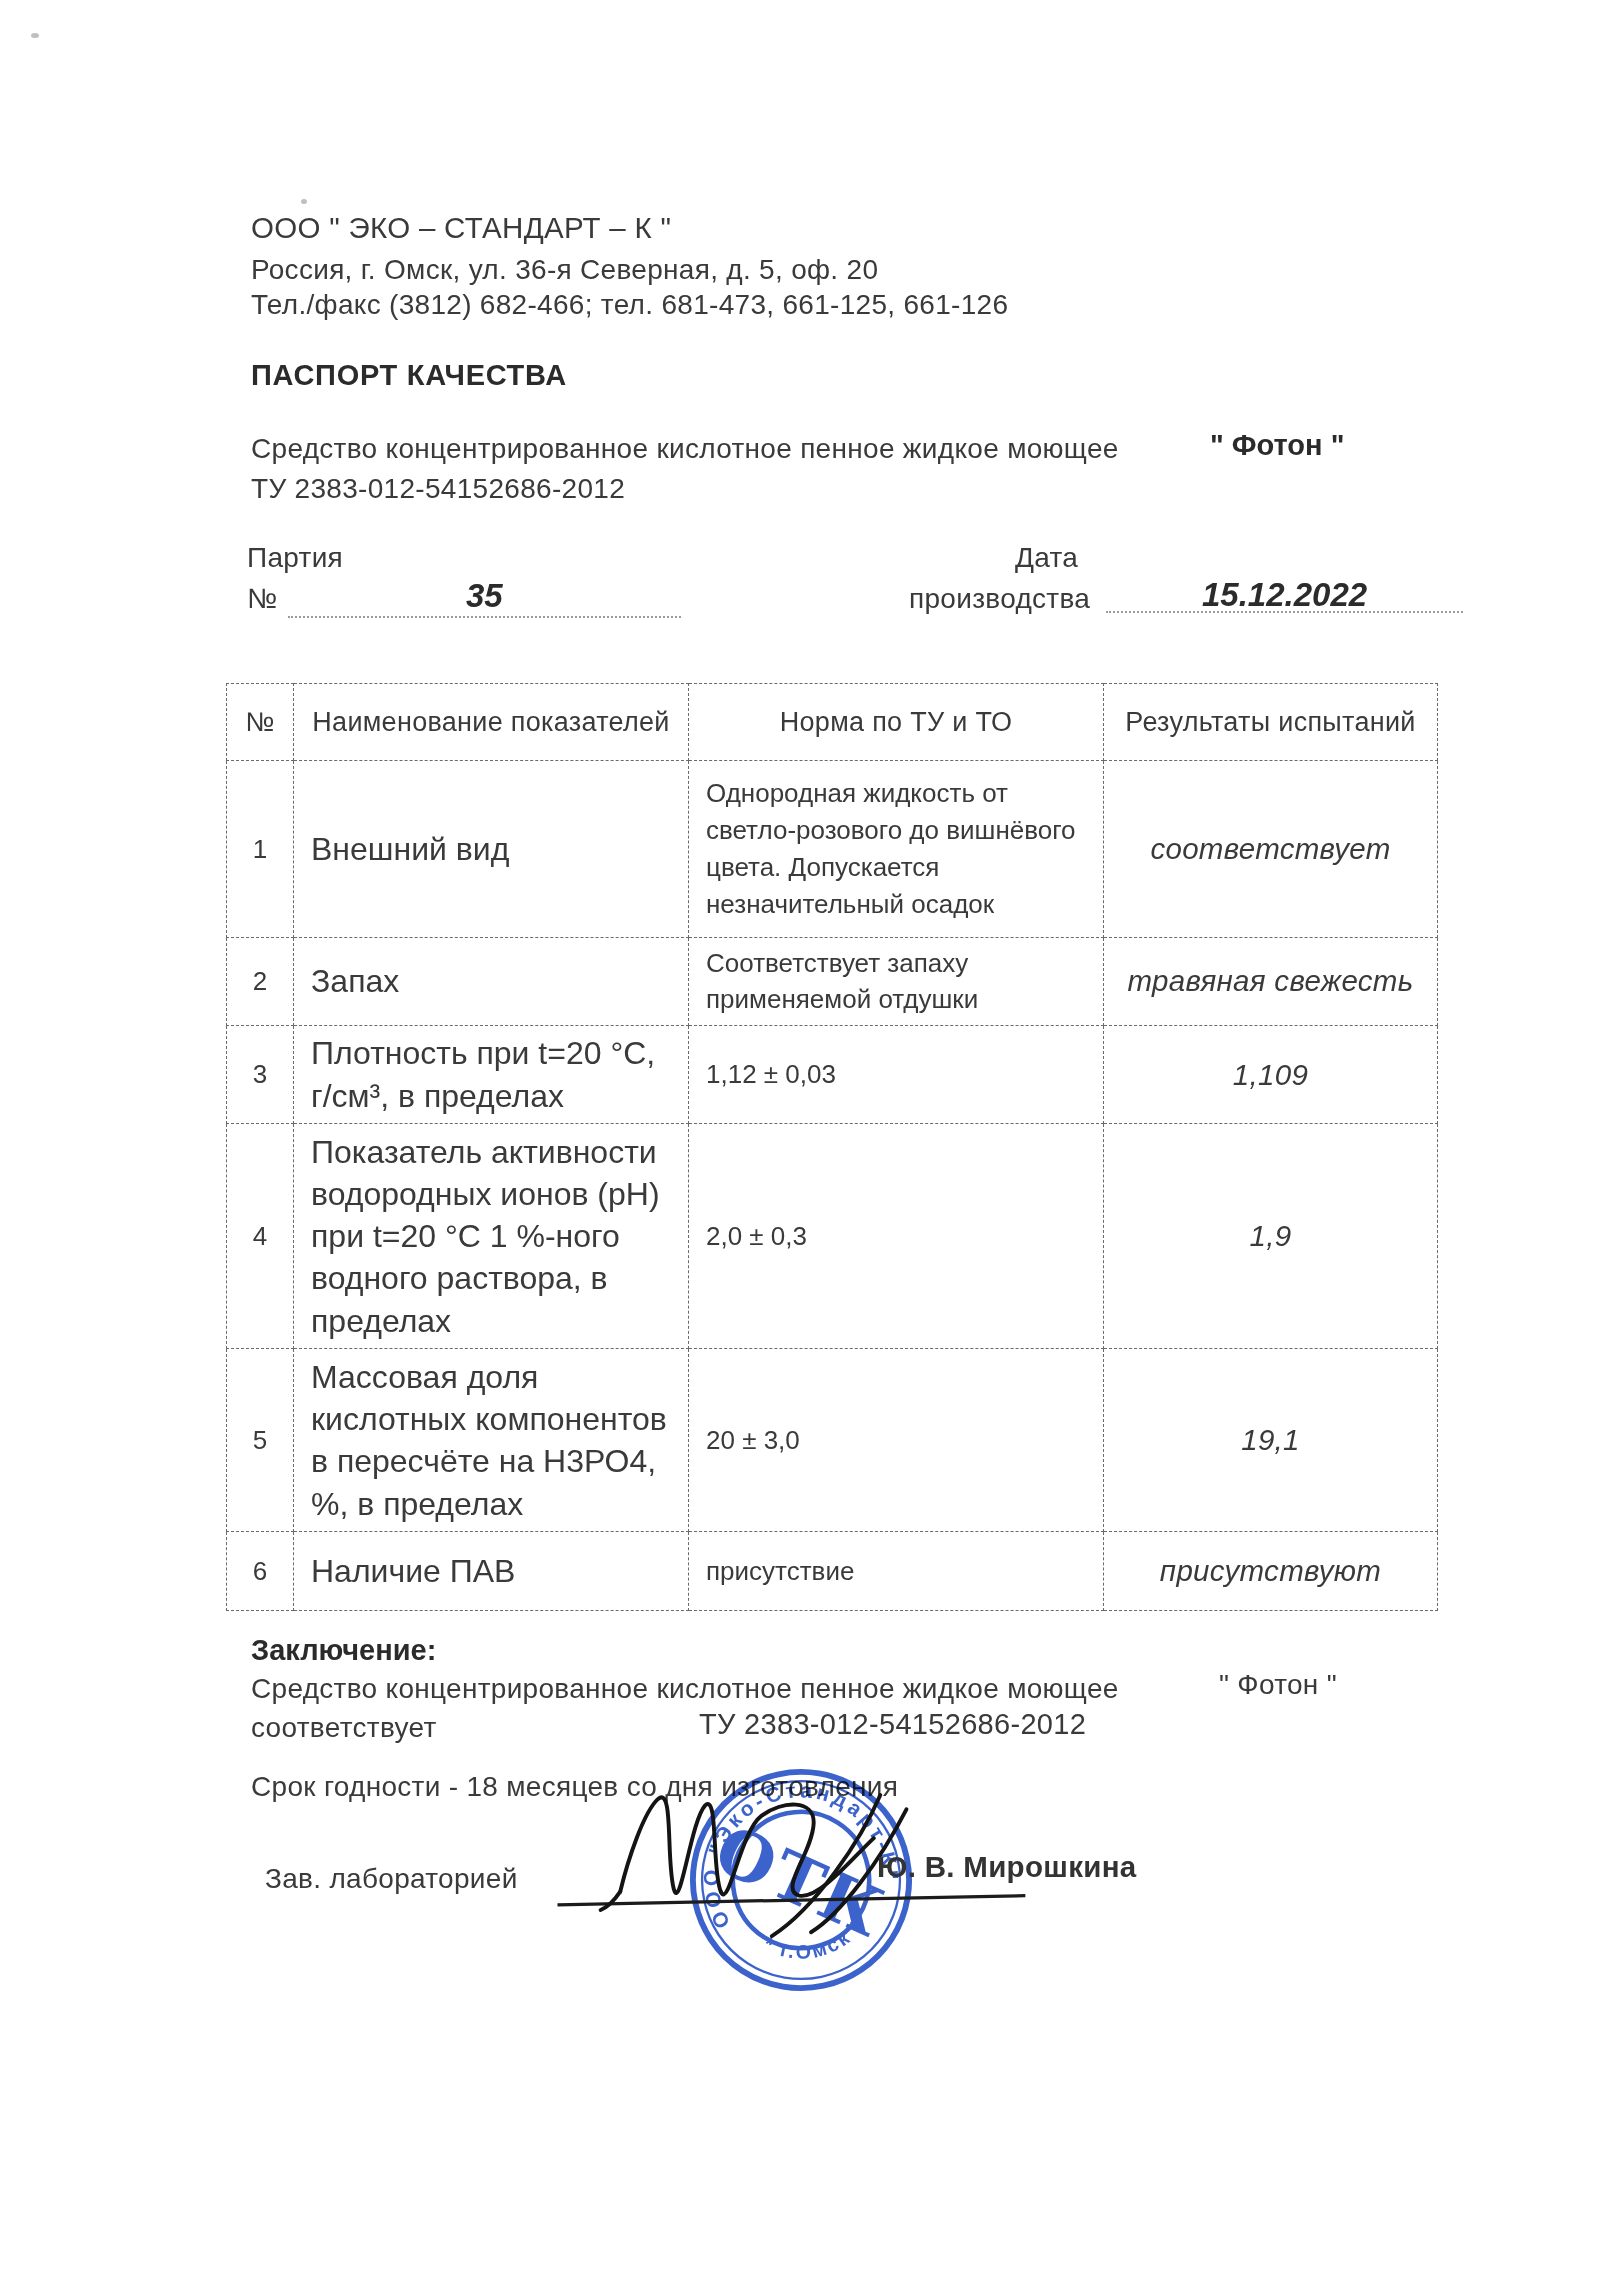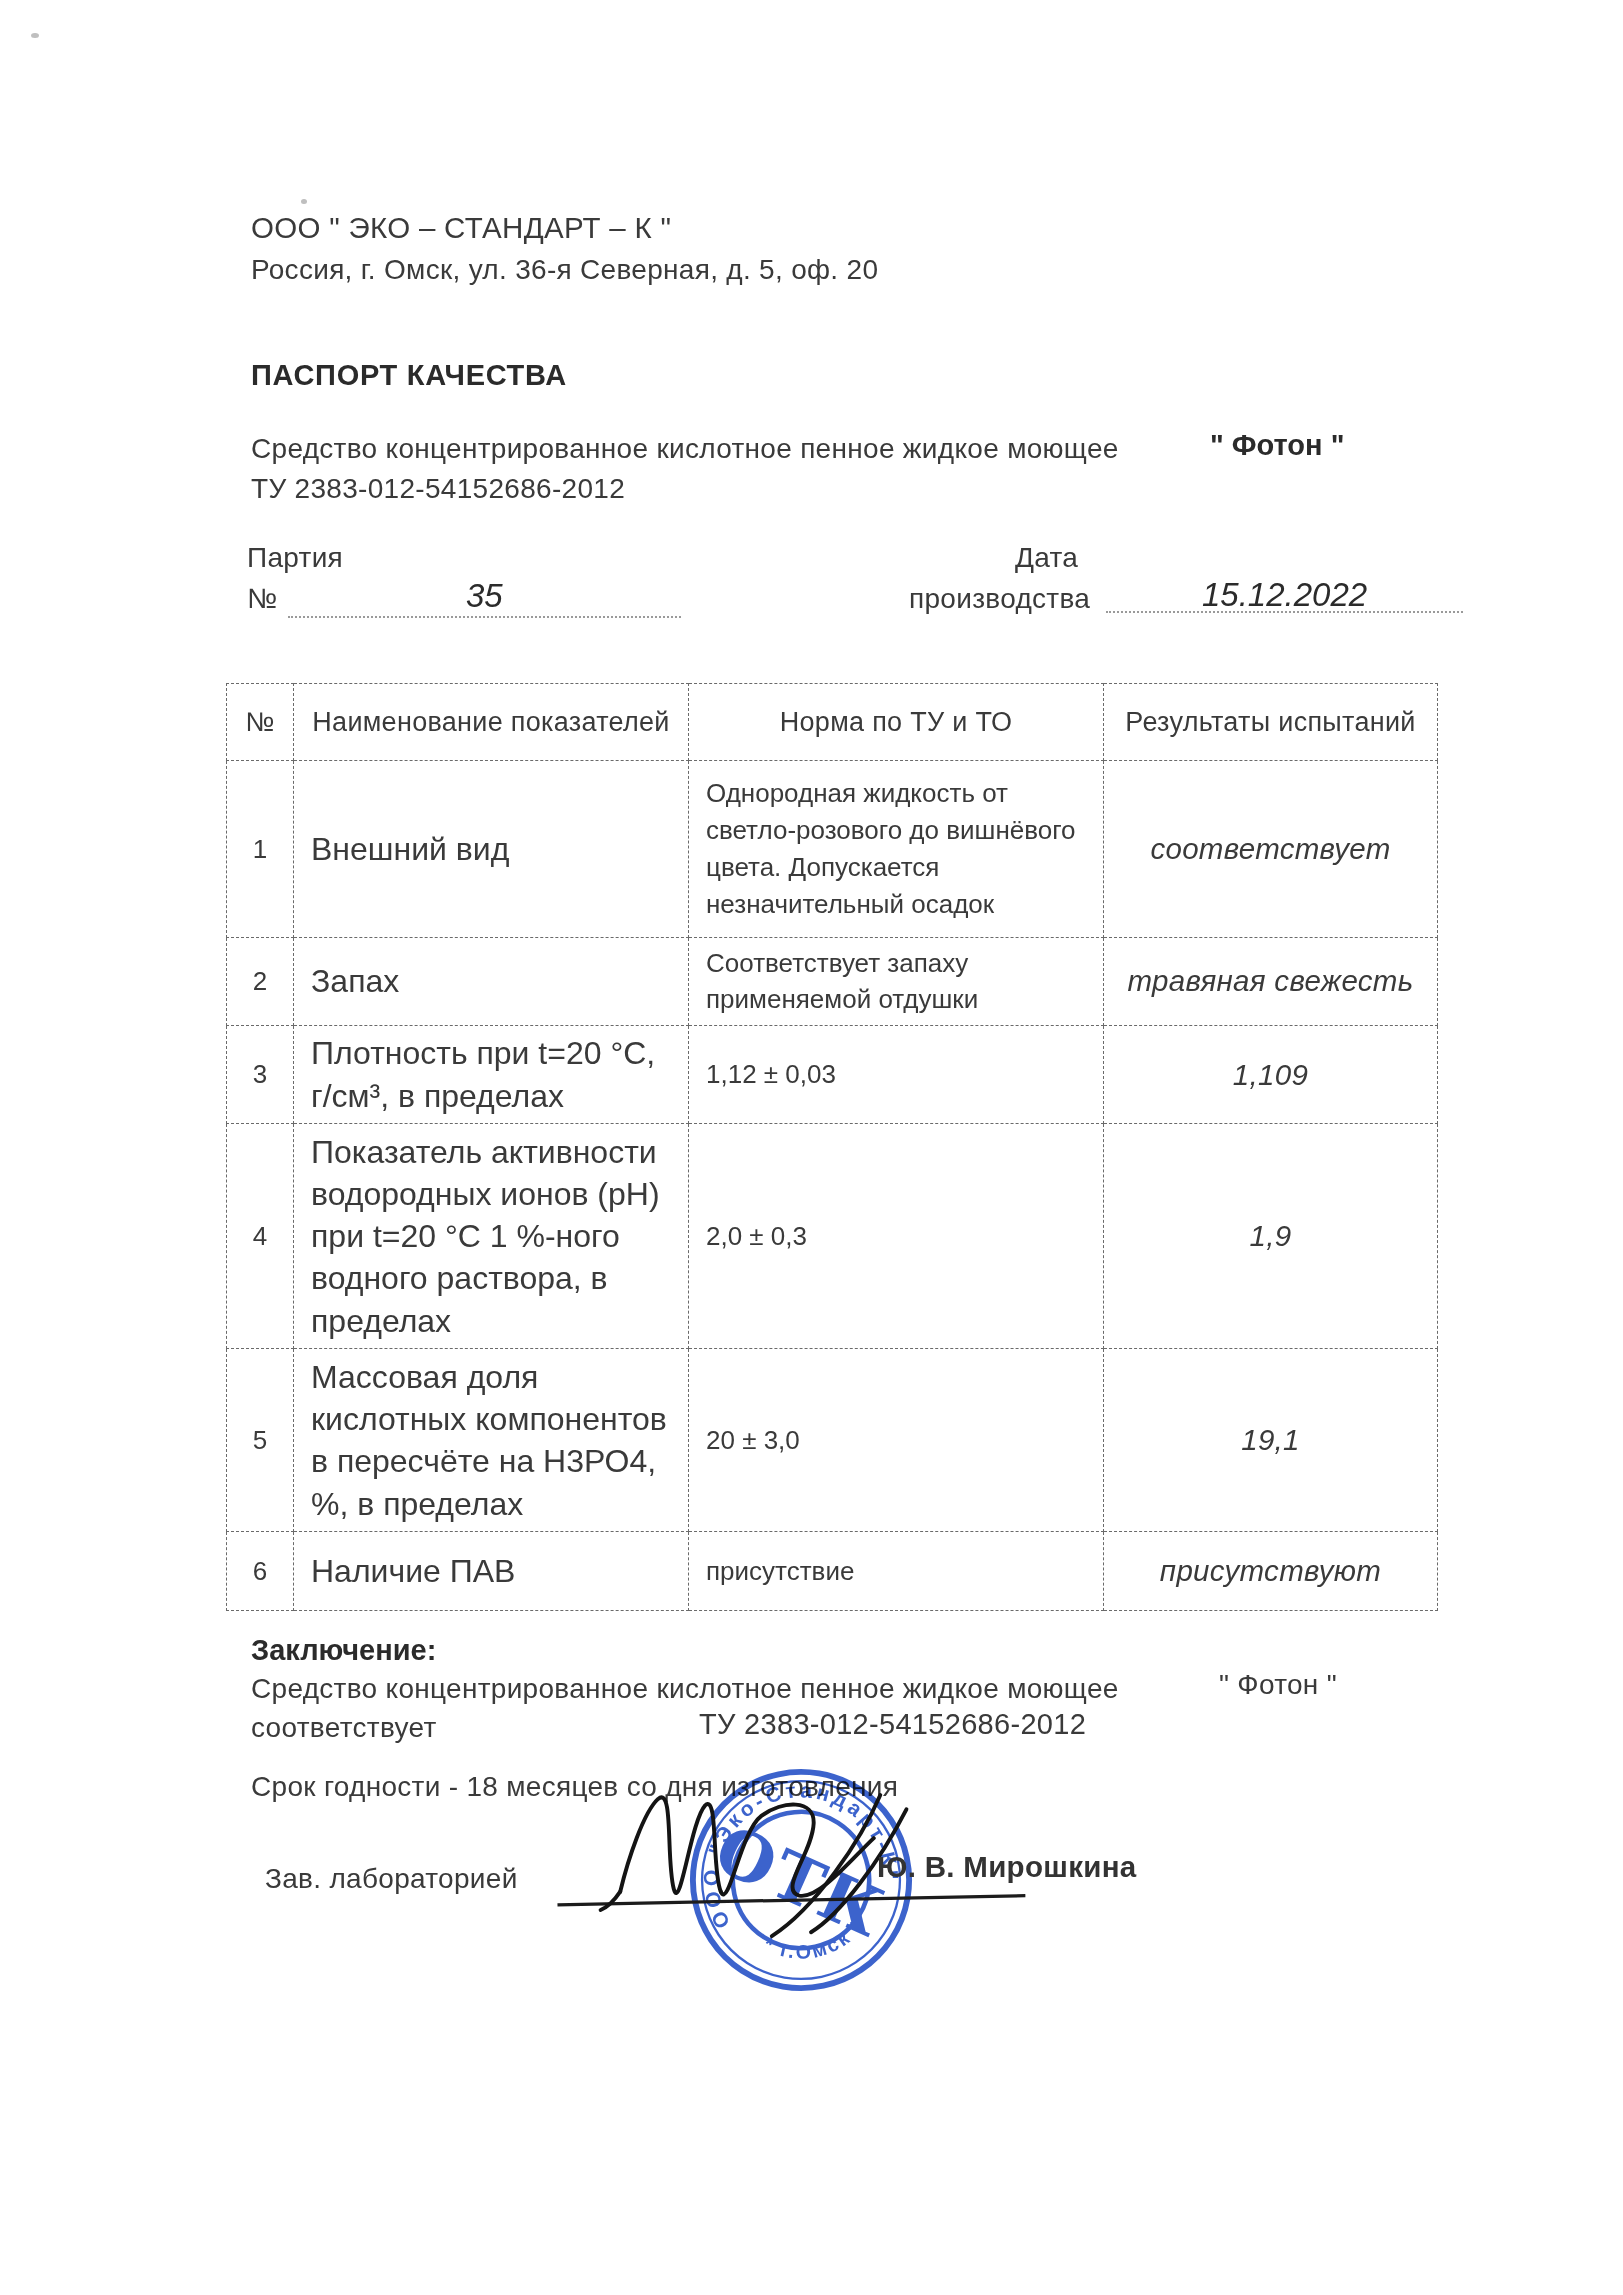--- a/index.html
+++ b/index.html
@@ -1,21 +1,21 @@
 <!DOCTYPE html>
 <html style="font-size:10.5px"><head>
 <meta charset="utf-8">
 <style>
   html,body{margin:0;padding:0;background:#e8e8e8;}
   .page{position:relative;width:1623px;height:2295px;background:#ffffff;overflow:hidden;
         font-family:"Liberation Sans",sans-serif;color:#3a3a3a;}
   .abs{position:absolute;white-space:nowrap;}
   .t-reg{font-size:28px;letter-spacing:0.3px;}
   .t-bold{font-weight:bold;color:#2b2b2b;}
-  .t-result{font-weight:normal;font-style:italic;color:#2b2b2b;text-align:right;}
+  .t-result{font-weight:bold;font-style:italic;color:#2b2b2b;text-align:right;}
   .dotted{position:absolute;border-bottom:2.6px dotted #9a9a9a;height:0;}
   
   table.spec{position:absolute;left:226px;top:683px;border-collapse:collapse;table-layout:fixed;
              width:1212px;}
   table.spec td,table.spec th{border:1.3px dashed #6a6a6a;vertical-align:middle;
              font-weight:normal;color:#3a3a3a;overflow:hidden;}
   table.spec th{font-size:27px;letter-spacing:0.3px;}
   td.c-num{text-align:center;font-size:26px;}
   td.c-name{text-align:left;padding:6.5px 11.8px 6.5px 17px;font-size:32px;line-height:1.32;
             white-space:normal;}
@@ -31,20 +31,21 @@
 </head>
 <body>
 
 <div class="page">
 
   <div class="artifact-dot" style="left:31px;top:33px;width:7.9px;height:5.2px;"></div>
   <div class="artifact-dot" style="left:301px;top:199px;width:5.9px;height:5.2px;"></div>
 
   <div class="abs t-reg" style="left:251px;top:211px;font-size:29.5px;">ООО  " ЭКО – СТАНДАРТ – К "</div>
   <div class="abs t-reg" style="left:251px;top:254px;">Россия, г. Омск, ул. 36-я Северная, д. 5, оф. 20</div>
+  <div class="abs t-reg" style="left:251px;top:289px;">Тел./факс (3812) 682-466; тел. 681-473, 661-125, 661-126</div>
 
   <div class="abs t-bold" style="left:251px;top:359px;font-size:29px;letter-spacing:0.7px;">ПАСПОРТ КАЧЕСТВА</div>
 
   <div class="abs t-reg" style="left:251px;top:433px;">Средство концентрированное кислотное пенное жидкое моющее</div>
   <div class="abs t-bold" style="left:1210px;top:429px;font-size:29px;">" Фотон "</div>
   <div class="abs t-reg" style="left:251px;top:473px;">ТУ 2383-012-54152686-2012</div>
 
   <div class="abs t-reg" style="left:247px;top:542px;">Партия</div>
   <div class="abs t-reg" style="left:247px;top:583px;">№</div>
   <div class="abs t-result" style="left:466px;top:577px;font-size:33px;">35</div>

